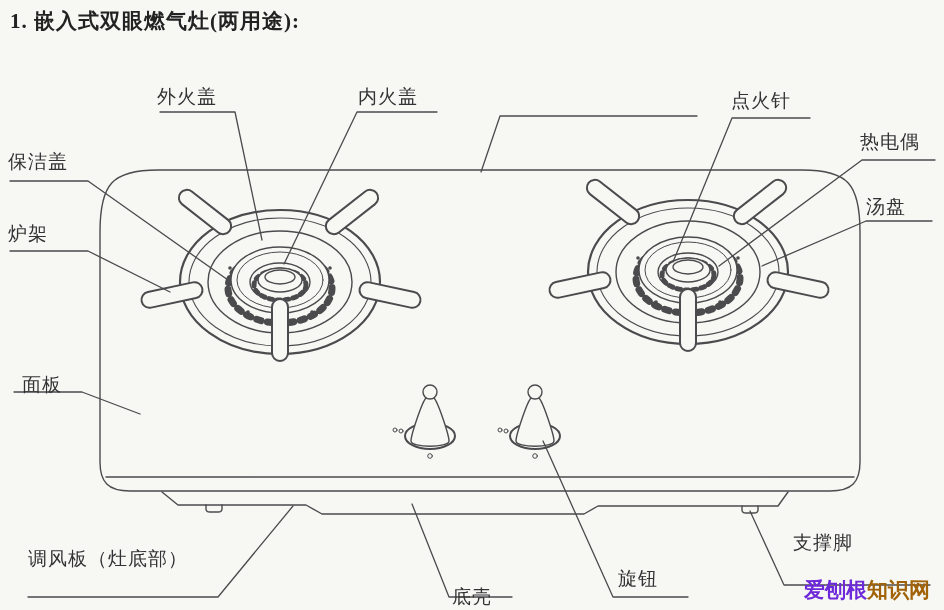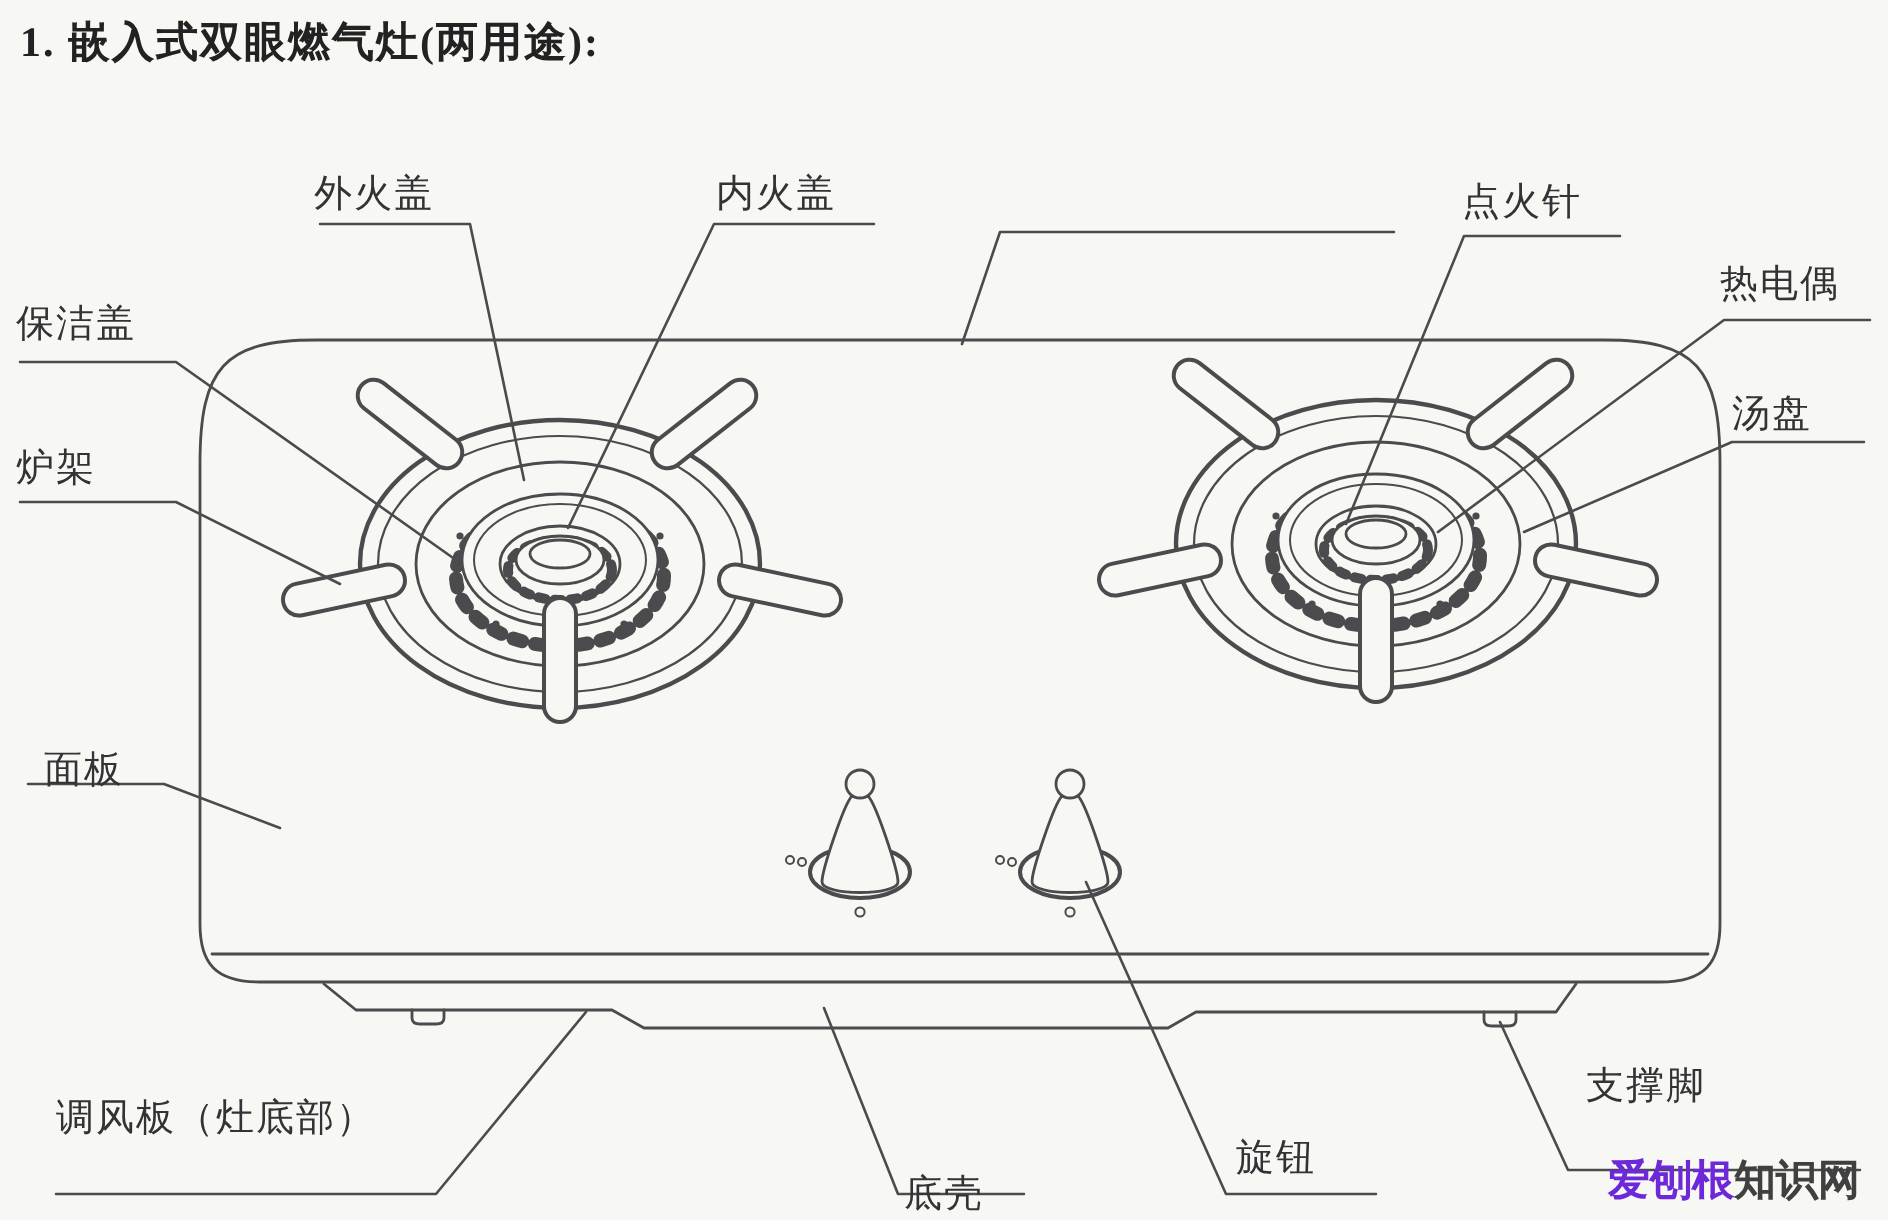--- a/index.html
+++ b/index.html
@@ -146,16 +146,16 @@
   <div class="lbl" style="left:866px;top:194px">汤盘</div>
   <div class="lbl" style="left:8px;top:149px">保洁盖</div>
   <div class="lbl" style="left:8px;top:221px">炉架</div>
   <div class="lbl" style="left:22px;top:372px">面板</div>
   <div class="lbl" style="left:28px;top:546px">调风板（灶底部）</div>
   <div class="lbl" style="left:452px;top:584px">底壳</div>
   <div class="lbl" style="left:618px;top:566px">旋钮</div>
   <div class="lbl" style="left:793px;top:530px">支撑脚</div>
 
   <div class="watermark">
-    <span class="hl" style="color:#6d28d9">爱刨根</span><span class="rest" style="color:#404040">知识网</span>
+    <span class="hl" style="color:#6d28d9">爱刨根</span><span class="rest" style="color:#a16207">知识网</span>
   </div>
 
 </div>
 
 </body></html>

